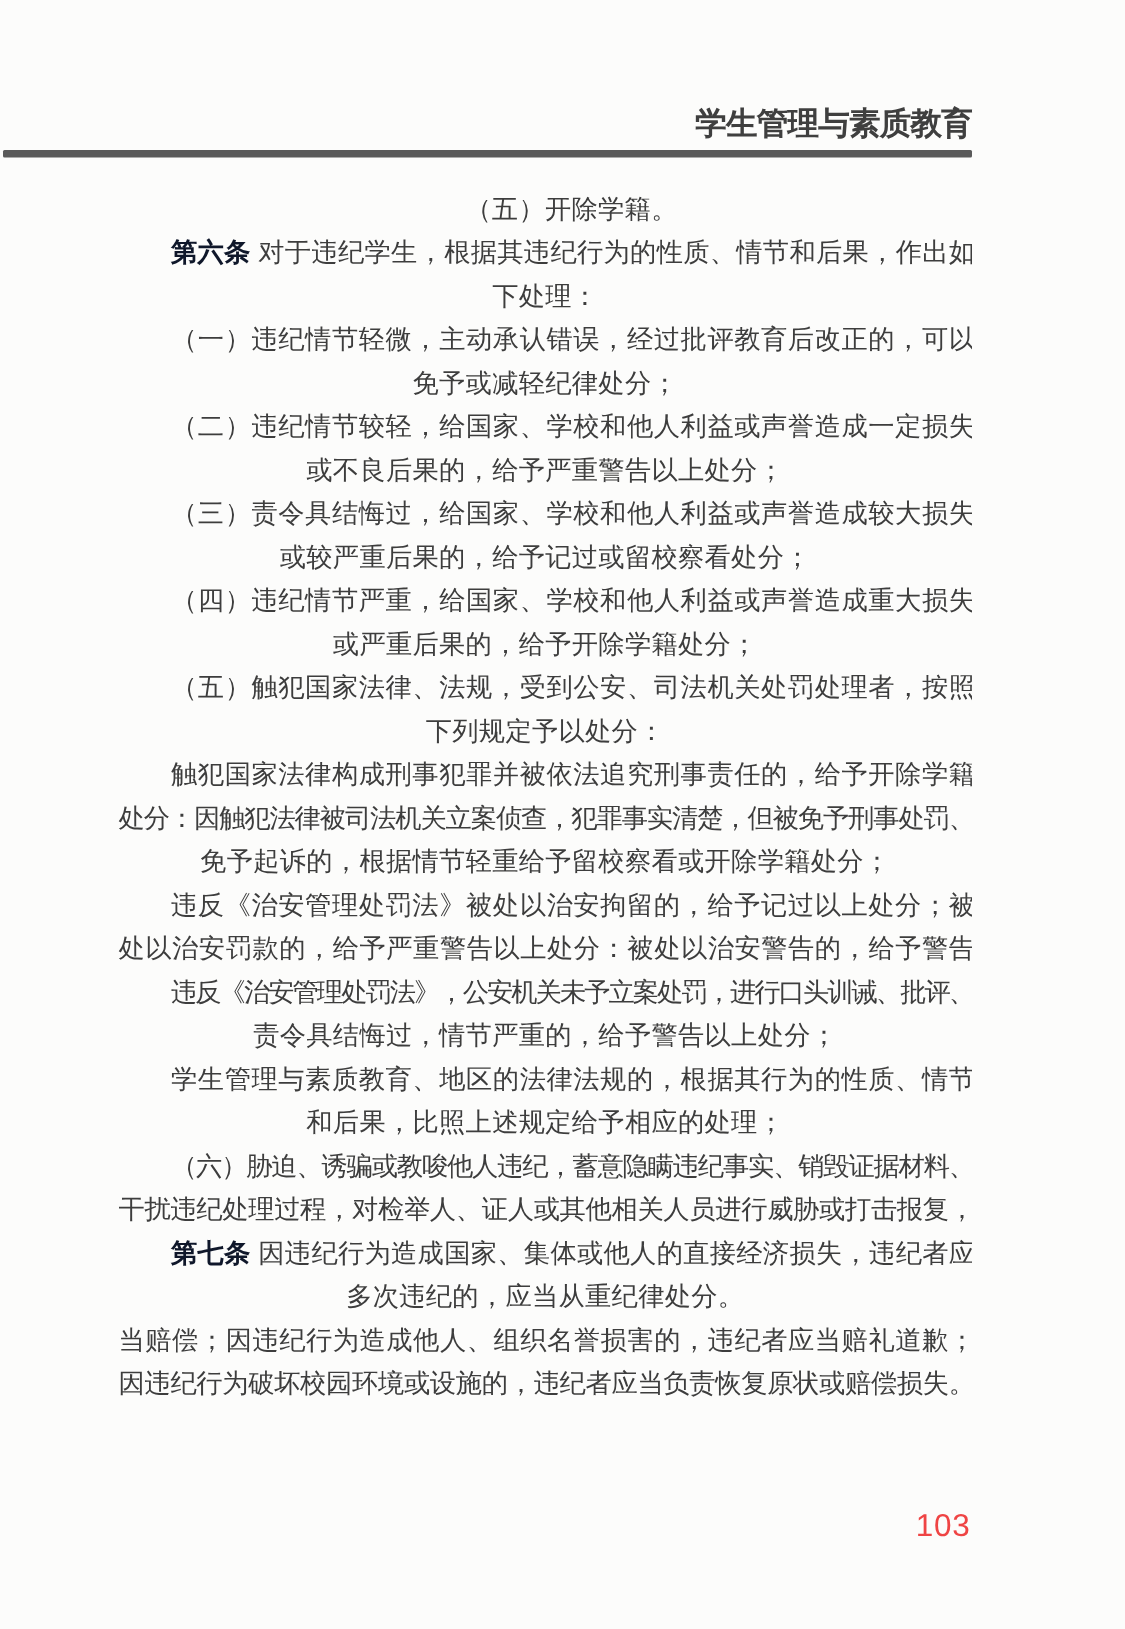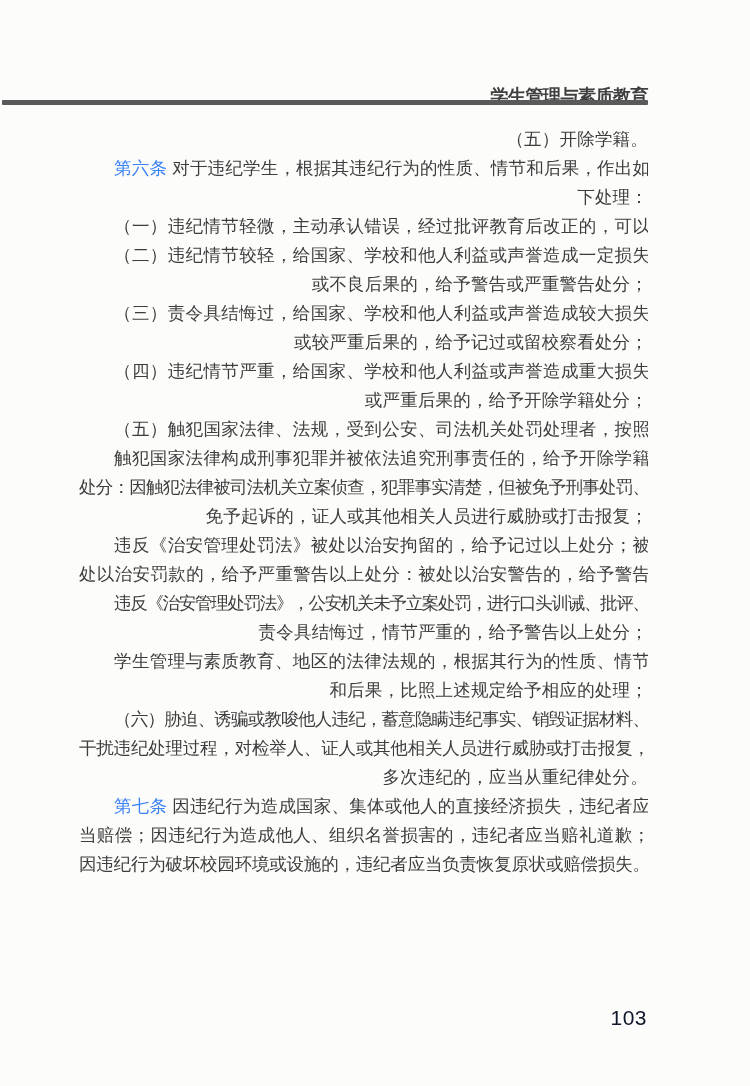--- a/index.html
+++ b/index.html
@@ -6,22 +6,22 @@
   body {
     width: 750px; height: 1086px;
     background: #fcfcfb;
     position: relative;
     overflow: hidden;
     font-family: "Liberation Sans", sans-serif;
   }
   .page { position: absolute; inset: 0; }
   .header-title {
     position: absolute;
-    top: 84px; right: 102px;
-    font-size: 18px; font-weight: bold;
+    top: 68px; right: 102px;
+    font-size: 21px; font-weight: bold;
     letter-spacing: -0.5px;
     color: #3f3f3f;
   }
   .header-rule {
     position: absolute;
     top: 100px; left: 2px;
     width: 646px; height: 5px;
     background: #5a5a5a;
     border-radius: 1px;
   }
@@ -38,62 +38,64 @@
     font-size: 17.5px;
     color: #3d3d3d;
     overflow: hidden;
   }
   .tline.j {
     text-align: justify;
     text-align-last: justify;
     letter-spacing: -2px;
   }
   .tline.l {
-    text-align: right;
+    text-align: center;
     letter-spacing: 0.2px;
     font-family: Liberation Serif, serif;
   }
   .tline.ind { padding-left: 35px; }
-  .tline b { font-weight: normal; color: #3b82f6; }
+  .tline b { font-weight: bold; color: #0f172a; }
   .page-number {
     position: absolute;
     top: 1006px; right: 103px;
     font-size: 21px;
-    color: #0f172a;
+    color: #ef4444;
     letter-spacing: 0.5px;
   }
 </style>
 </head>
 <body>
 
 <div class="page">
   <div class="header-title">学生管理与素质教育</div>
   <div class="header-rule"></div>
   <div class="body-text">
       <div class="tline l ind">（五）开除学籍。</div>
       <div class="tline j ind"><b>第六条</b> 对于违纪学生，根据其违纪行为的性质、情节和后果，作出如</div>
       <div class="tline l">下处理：</div>
       <div class="tline j ind">（一）违纪情节轻微，主动承认错误，经过批评教育后改正的，可以</div>
+      <div class="tline l">免予或减轻纪律处分；</div>
       <div class="tline j ind">（二）违纪情节较轻，给国家、学校和他人利益或声誉造成一定损失</div>
-      <div class="tline l">或不良后果的，给予警告或严重警告处分；</div>
+      <div class="tline l">或不良后果的，给予严重警告以上处分；</div>
       <div class="tline j ind">（三）责令具结悔过，给国家、学校和他人利益或声誉造成较大损失</div>
       <div class="tline l">或较严重后果的，给予记过或留校察看处分；</div>
       <div class="tline j ind">（四）违纪情节严重，给国家、学校和他人利益或声誉造成重大损失</div>
       <div class="tline l">或严重后果的，给予开除学籍处分；</div>
       <div class="tline j ind">（五）触犯国家法律、法规，受到公安、司法机关处罚处理者，按照</div>
+      <div class="tline l">下列规定予以处分：</div>
       <div class="tline j ind">触犯国家法律构成刑事犯罪并被依法追究刑事责任的，给予开除学籍</div>
       <div class="tline j">处分：因触犯法律被司法机关立案侦查，犯罪事实清楚，但被免予刑事处罚、</div>
-      <div class="tline l">免予起诉的，证人或其他相关人员进行威胁或打击报复；</div>
+      <div class="tline l">免予起诉的，根据情节轻重给予留校察看或开除学籍处分；</div>
       <div class="tline j ind">违反《治安管理处罚法》被处以治安拘留的，给予记过以上处分；被</div>
       <div class="tline j">处以治安罚款的，给予严重警告以上处分：被处以治安警告的，给予警告</div>
       <div class="tline j ind">违反《治安管理处罚法》，公安机关未予立案处罚，进行口头训诫、批评、</div>
       <div class="tline l">责令具结悔过，情节严重的，给予警告以上处分；</div>
       <div class="tline j ind">学生管理与素质教育、地区的法律法规的，根据其行为的性质、情节</div>
       <div class="tline l">和后果，比照上述规定给予相应的处理；</div>
       <div class="tline j ind">（六）胁迫、诱骗或教唆他人违纪，蓄意隐瞒违纪事实、销毁证据材料、</div>
       <div class="tline j">干扰违纪处理过程，对检举人、证人或其他相关人员进行威胁或打击报复，</div>
+      <div class="tline j ind"><b>第七条</b> 因违纪行为造成国家、集体或他人的直接经济损失，违纪者应</div>
       <div class="tline l">多次违纪的，应当从重纪律处分。</div>
-      <div class="tline j ind"><b>第七条</b> 因违纪行为造成国家、集体或他人的直接经济损失，违纪者应</div>
       <div class="tline j">当赔偿；因违纪行为造成他人、组织名誉损害的，违纪者应当赔礼道歉；</div>
       <div class="tline j">因违纪行为破坏校园环境或设施的，违纪者应当负责恢复原状或赔偿损失。</div>
     </div>
   <div class="page-number">103</div>
 </div>
 
 </body></html>

